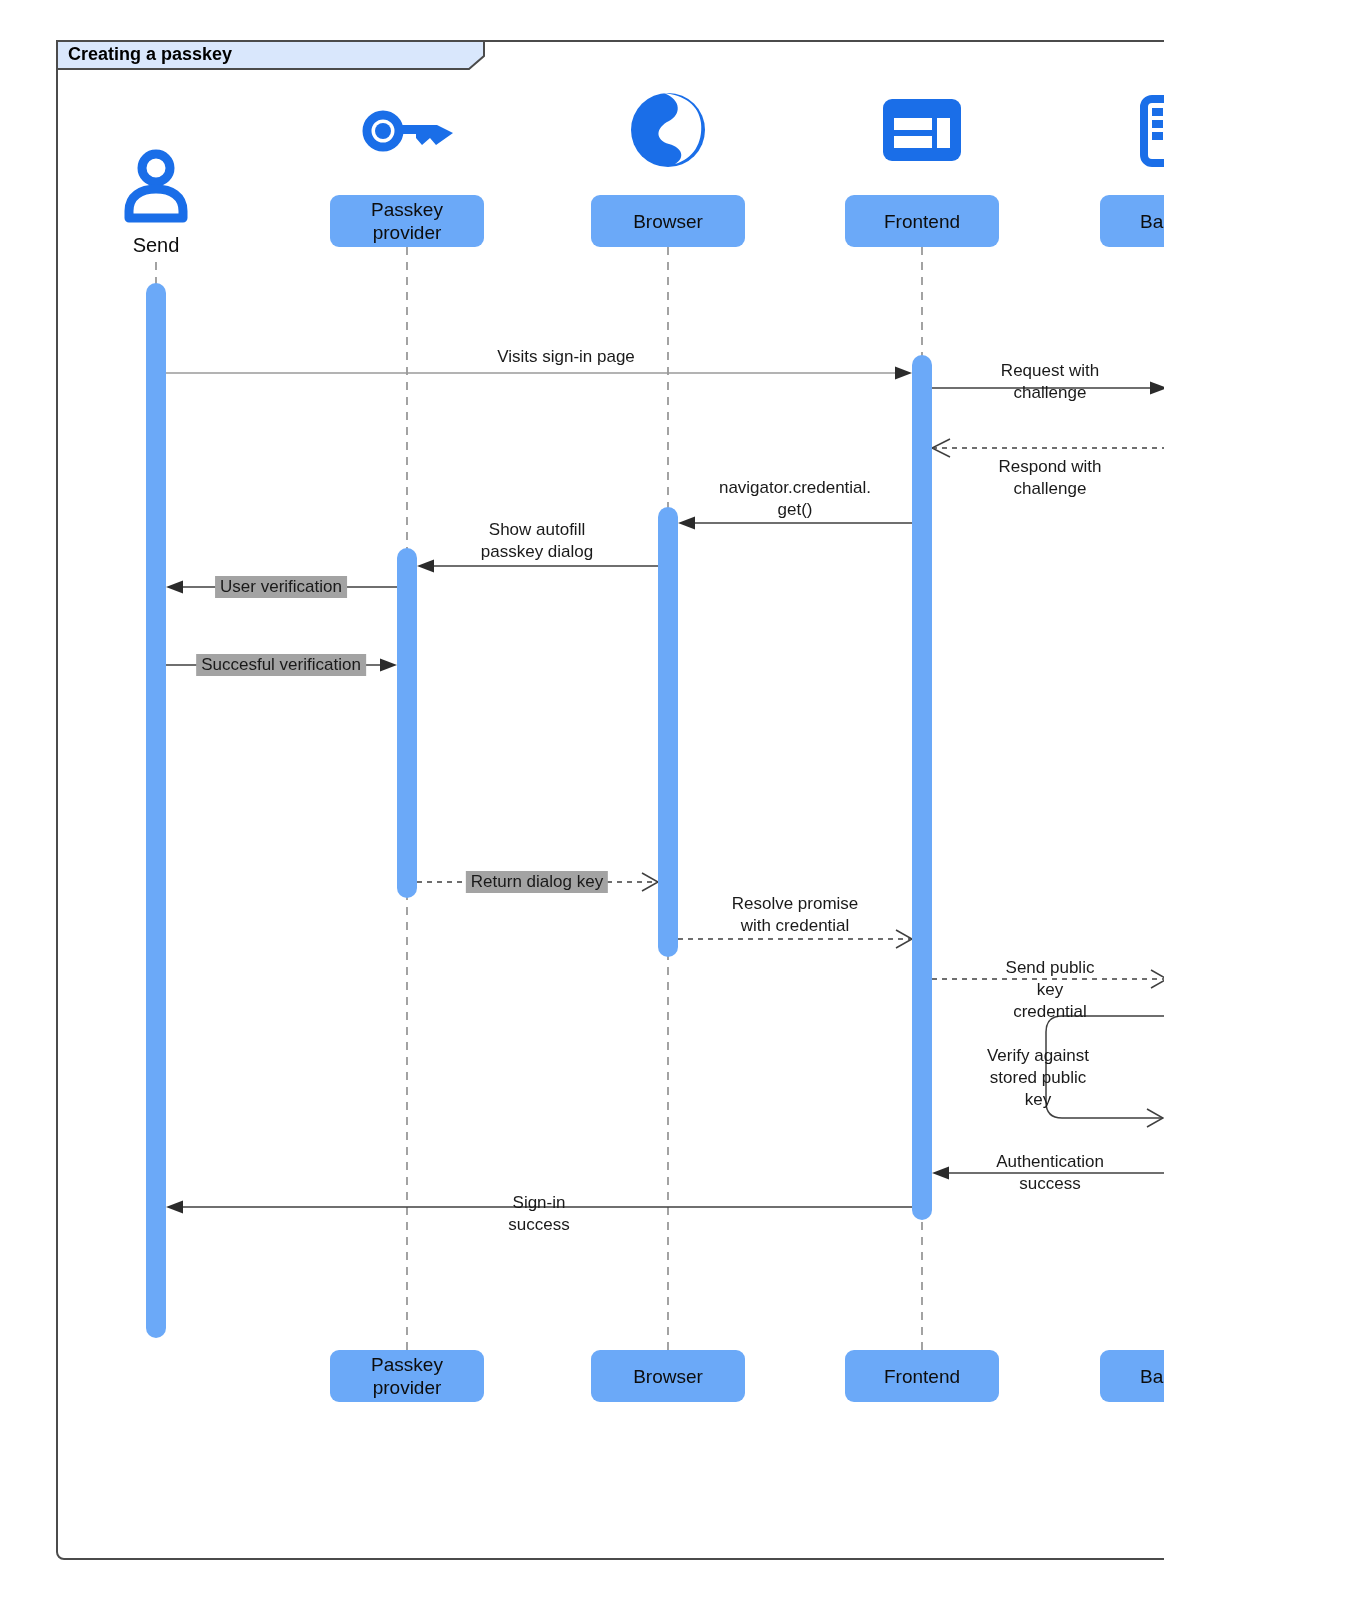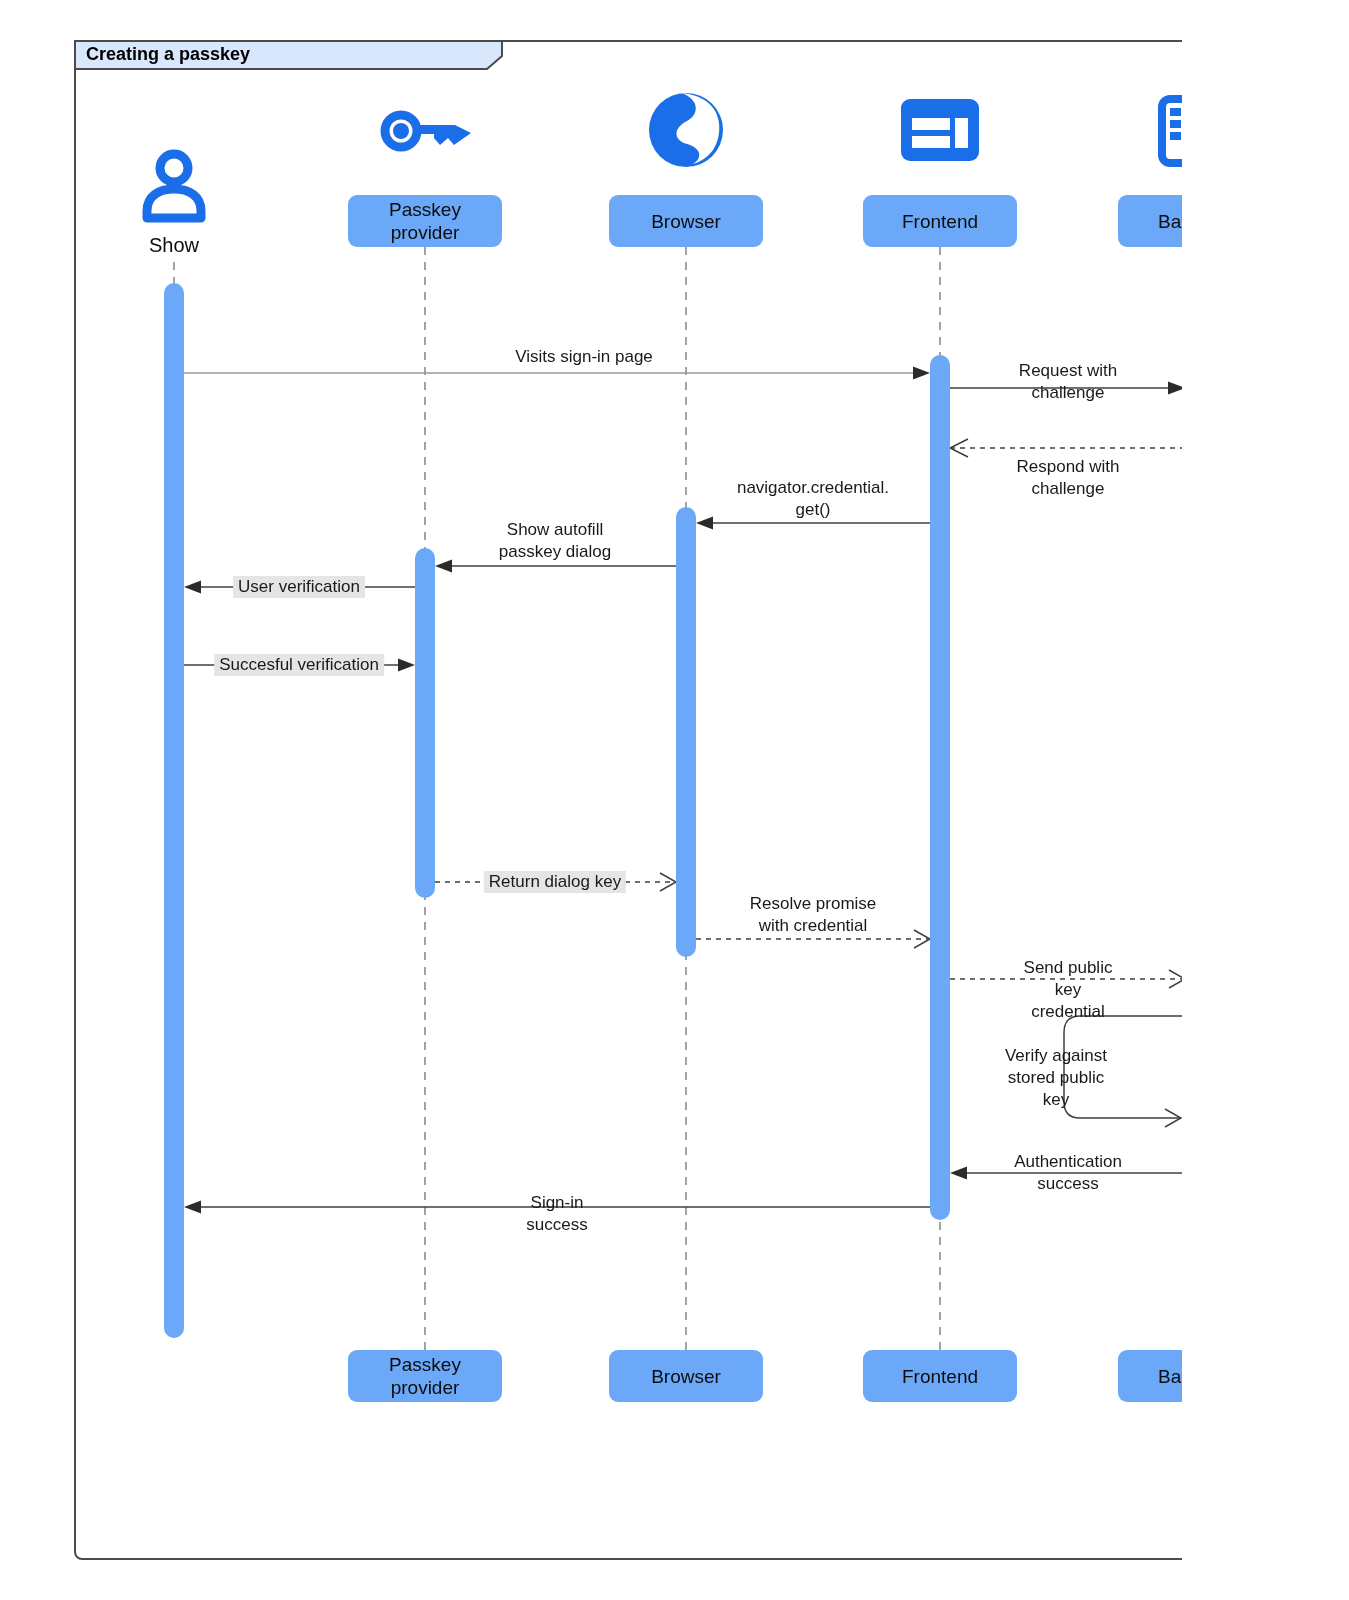--- a/index.html
+++ b/index.html
@@ -1,30 +1,30 @@
 <!DOCTYPE html>
 <html><head>
 <meta charset="utf-8">
 <style>
   html,body{margin:0;padding:0;background:#ffffff;}
   .stage{position:relative;width:1164px;height:1600px;background:#fff;
-         font-family:"Liberation Sans", sans-serif;color:#111;overflow:hidden;margin-left:18px;}
+         font-family:"Liberation Sans", sans-serif;color:#111;overflow:hidden;}
   .frame{position:absolute;left:56px;top:40px;width:1276px;height:1516px;
          border:2px solid #4b4b4b;border-radius:8px;background:#fff;}
   .tabsvg{position:absolute;left:0;top:0;pointer-events:none;}
   .ttl{position:absolute;left:68px;top:44px;font-size:18px;font-weight:bold;color:#000;}
   .wires{position:absolute;left:0;top:0;}
   .bar{position:absolute;width:20px;border-radius:10px;background:#6BA9F8;}
   .abox{position:absolute;width:154px;height:52px;border-radius:9px;background:#6BA9F8;
         display:flex;align-items:center;justify-content:center;text-align:center;
         font-size:19px;line-height:23px;color:#0d0d0d;white-space:pre-line;}
   .icn{position:absolute;}
   .msg{position:absolute;transform:translateX(-50%);text-align:center;
        font-size:17px;line-height:22px;color:#1a1a1a;white-space:pre-line;}
-  .msg.bg{background:#e5e5e5;padding:0 5px;}
+  .msg.bg{background:#a3a3a3;padding:0 5px;}
   .ulabel{position:absolute;transform:translateX(-50%);font-size:20px;color:#0d0d0d;}
 </style>
 </head>
 <body>
 
 <div class="stage">
 
   <div class="frame"></div>
 
   <svg class="tabsvg" width="520" height="90">
@@ -121,21 +121,21 @@
     <g fill="#1A6EE8">
       <rect x="-25" y="-23" width="11" height="8"></rect>
         <rect x="-25" y="-11" width="11" height="8"></rect>
         <rect x="-25" y="1" width="11" height="8"></rect>
       <rect x="14" y="-23" width="11" height="8"></rect>
         <rect x="14" y="-11" width="11" height="8"></rect>
         <rect x="14" y="1" width="11" height="8"></rect>
     </g>
   </svg>
 
-  <div class="ulabel" style="left:156px; top:234px;">Show</div>
+  <div class="ulabel" style="left:156px; top:234px;">Send</div>
 
   <div class="abox" style="left:330px;  top:195px;">Passkey
 provider</div>
   <div class="abox" style="left:591px;  top:195px;">Browser</div>
   <div class="abox" style="left:845px;  top:195px;">Frontend</div>
   <div class="abox" style="left:1100px; top:195px;">Backend</div>
 
   <div class="abox" style="left:330px;  top:1350px;">Passkey
 provider</div>
   <div class="abox" style="left:591px;  top:1350px;">Browser</div>

